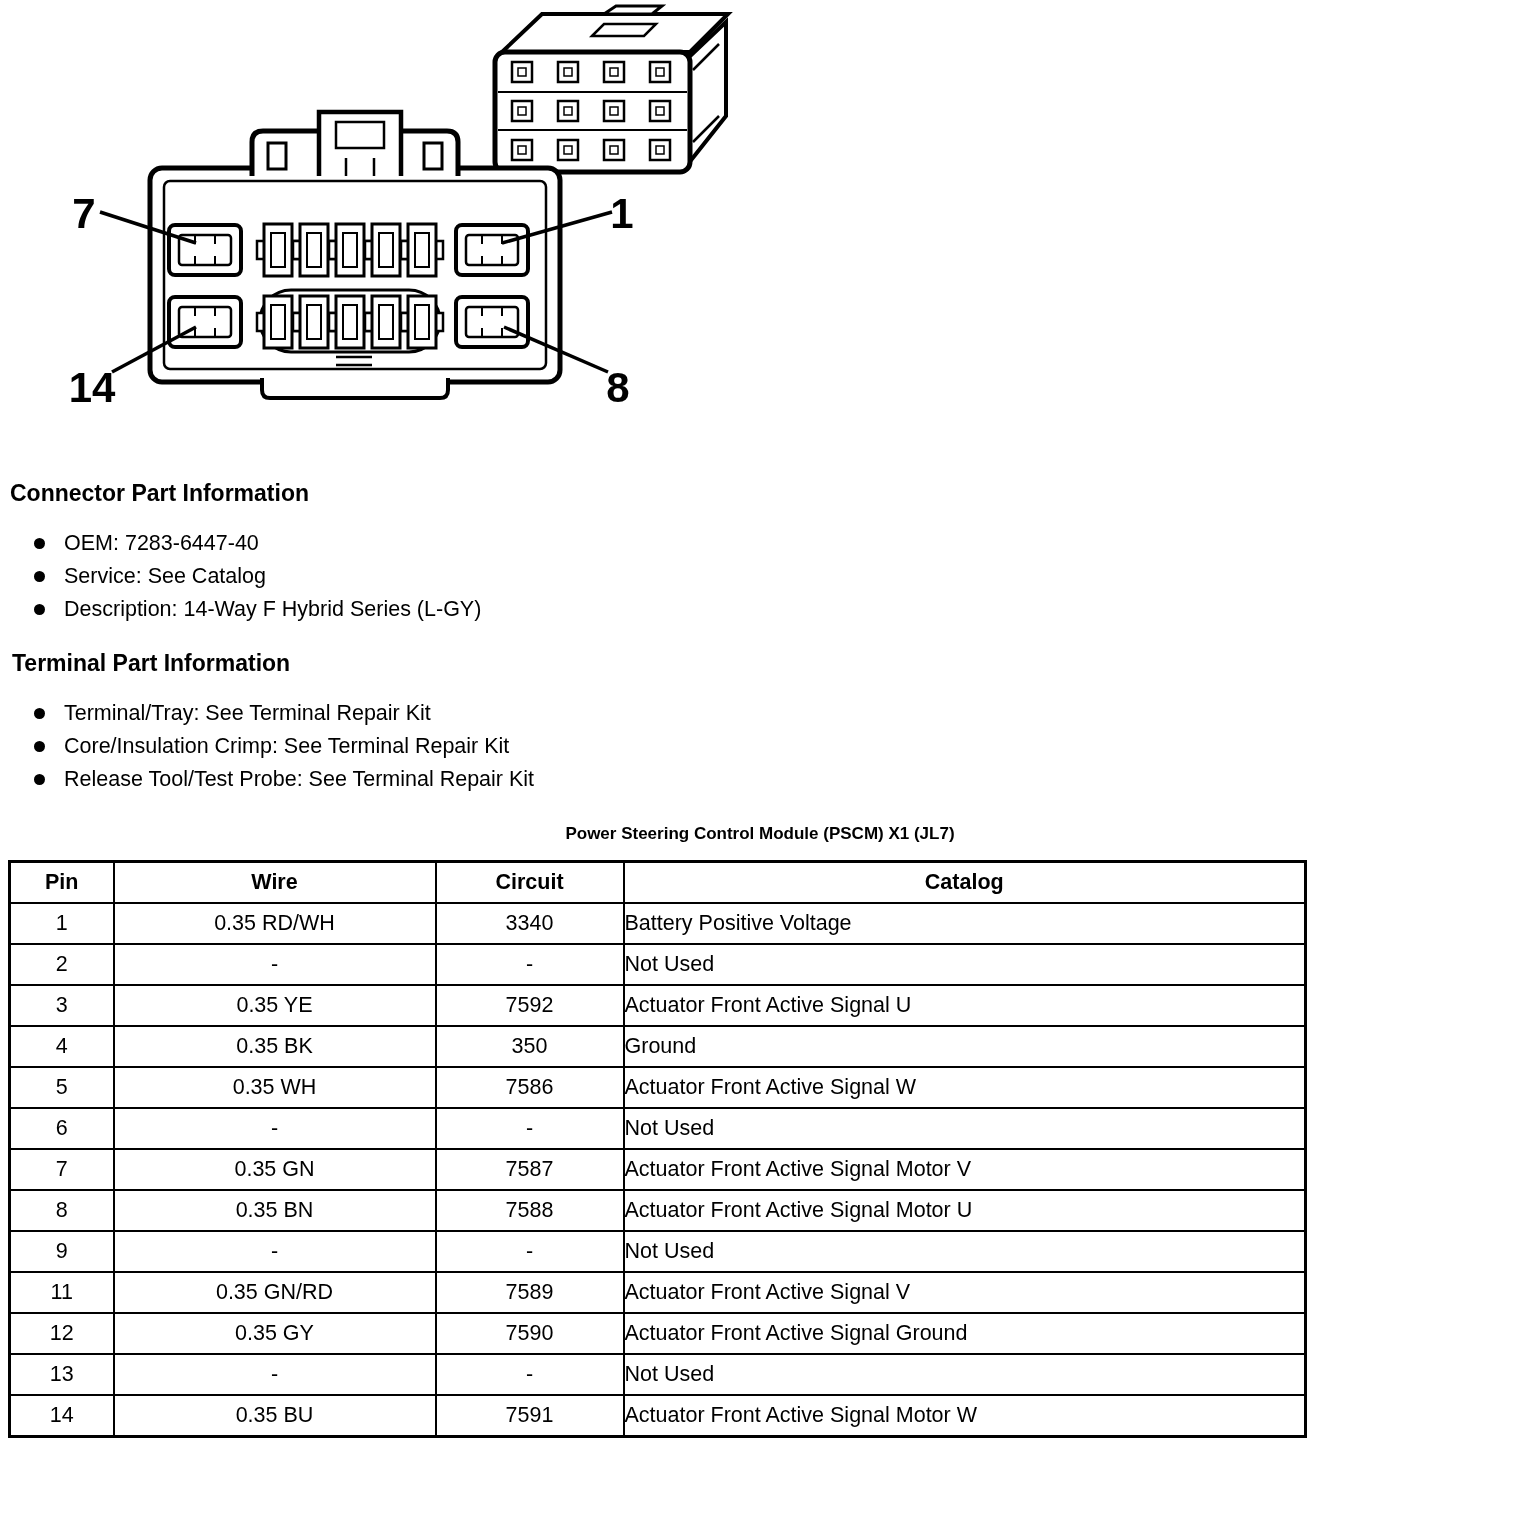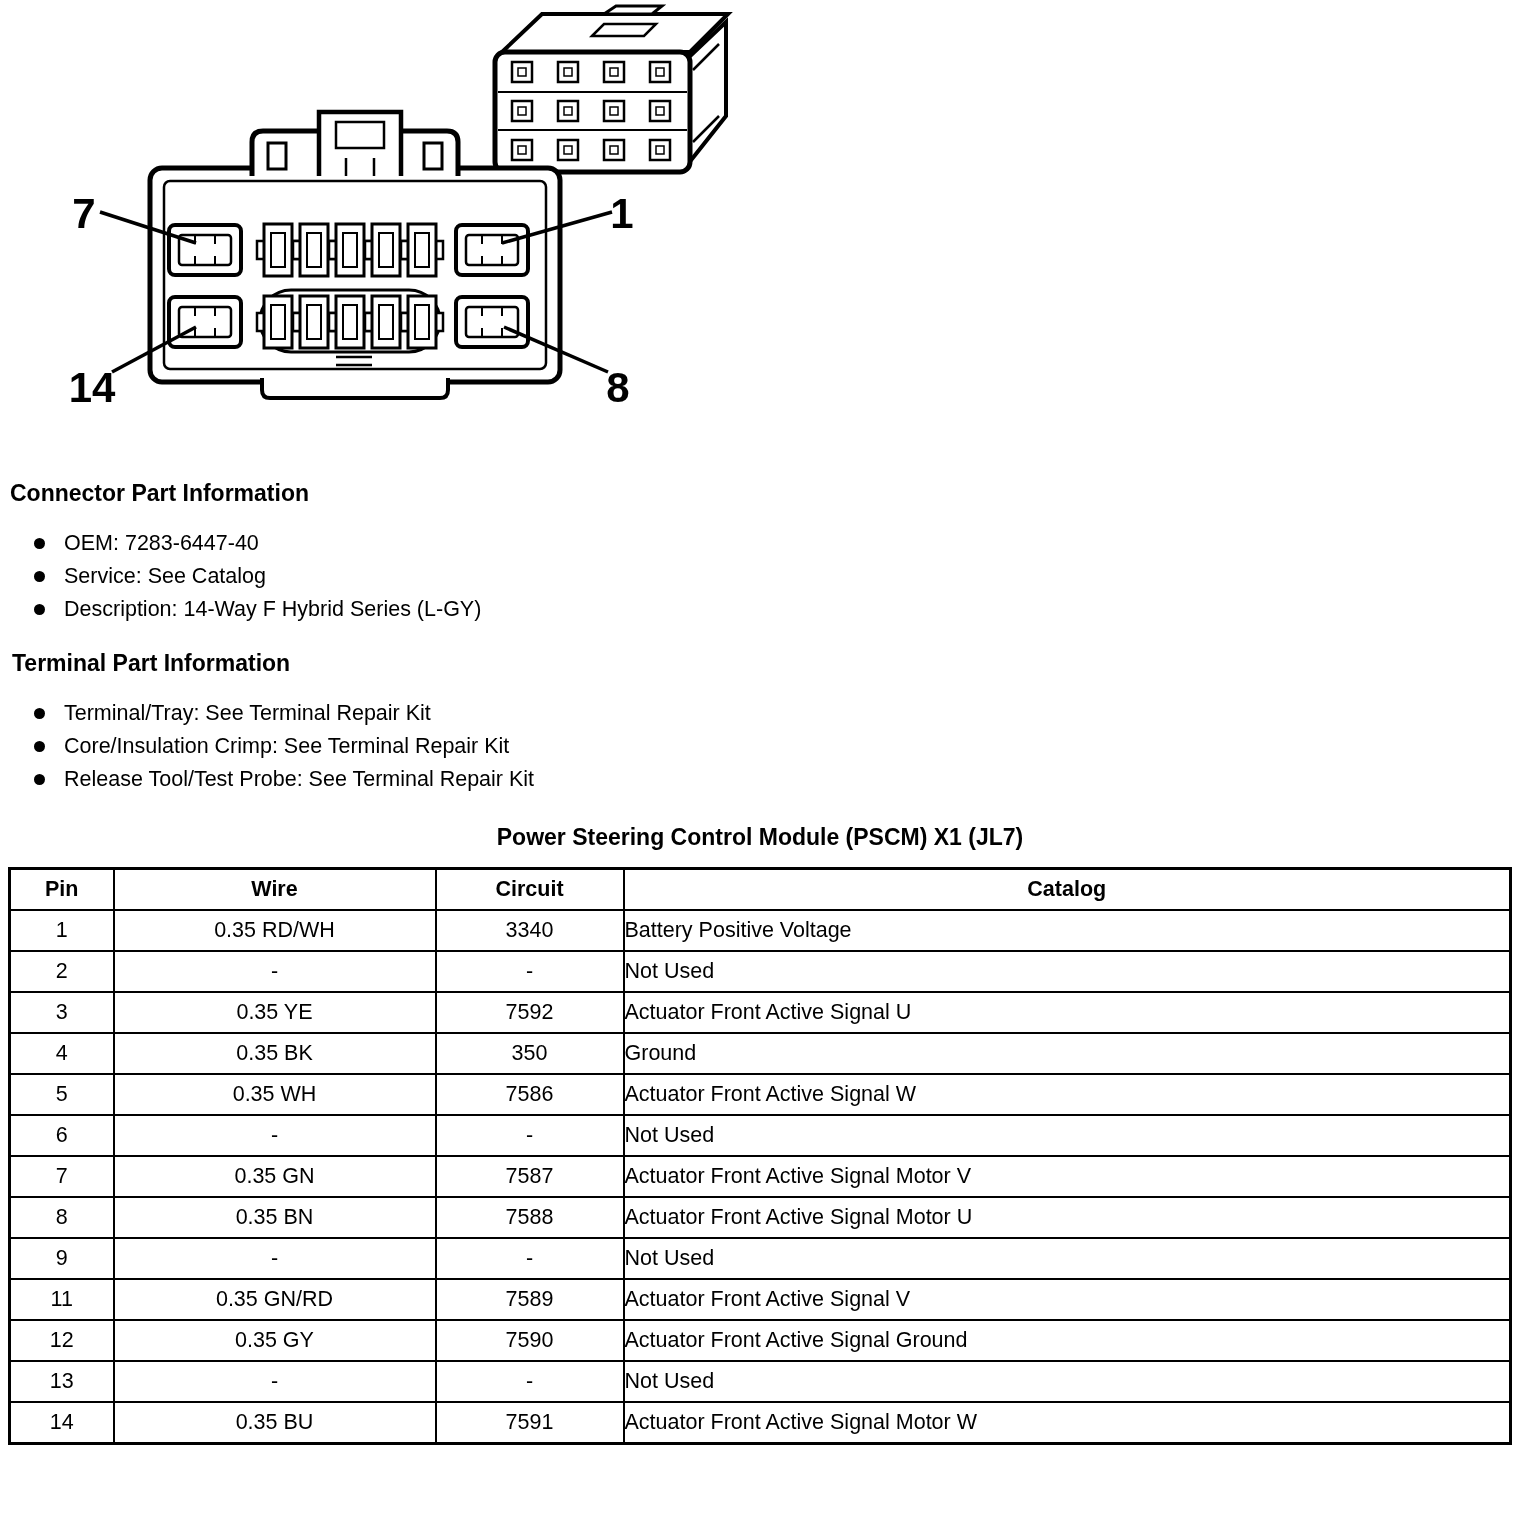--- a/index.html
+++ b/index.html
@@ -39,28 +39,28 @@
     top: 11px;
     width: 11px;
     height: 11px;
     border-radius: 50%;
     background: #000;
   }
 
   .table-title {
     text-align: center;
     font-weight: bold;
-    font-size: 23px;
+    font-size: 17px;
     margin: 28px 0 16px 0;
   }
 
   table.pinout {
     border-collapse: collapse;
     table-layout: fixed;
-    width: 1504px;
+    width: 1299px;
     margin: 0 8px;
     border: 3px solid #000;
   }
   .pinout th, .pinout td {
     border: 2px solid #000;
     font-size: 21.5px;
     line-height: 25px;
     padding: 7px 10px;
     overflow: hidden;
     white-space: nowrap;

